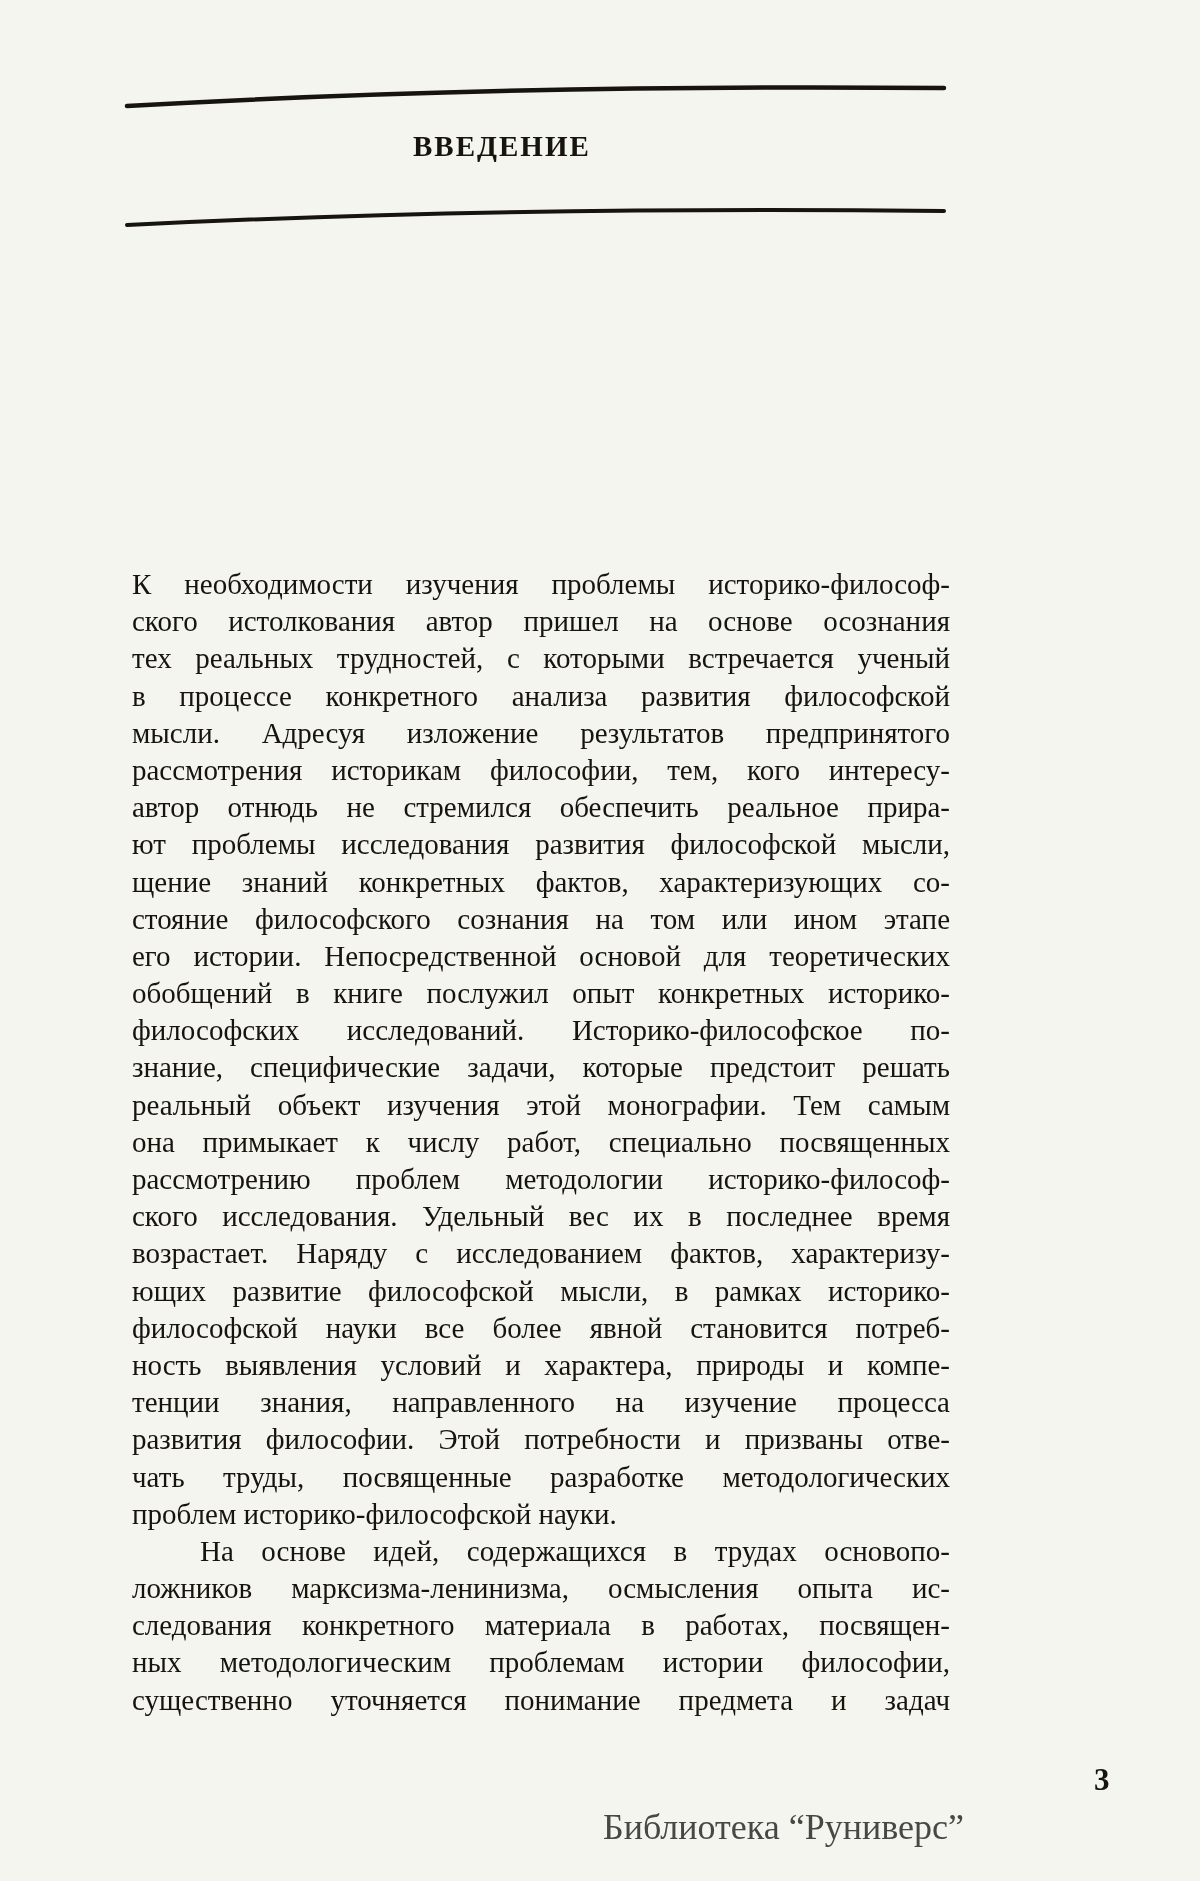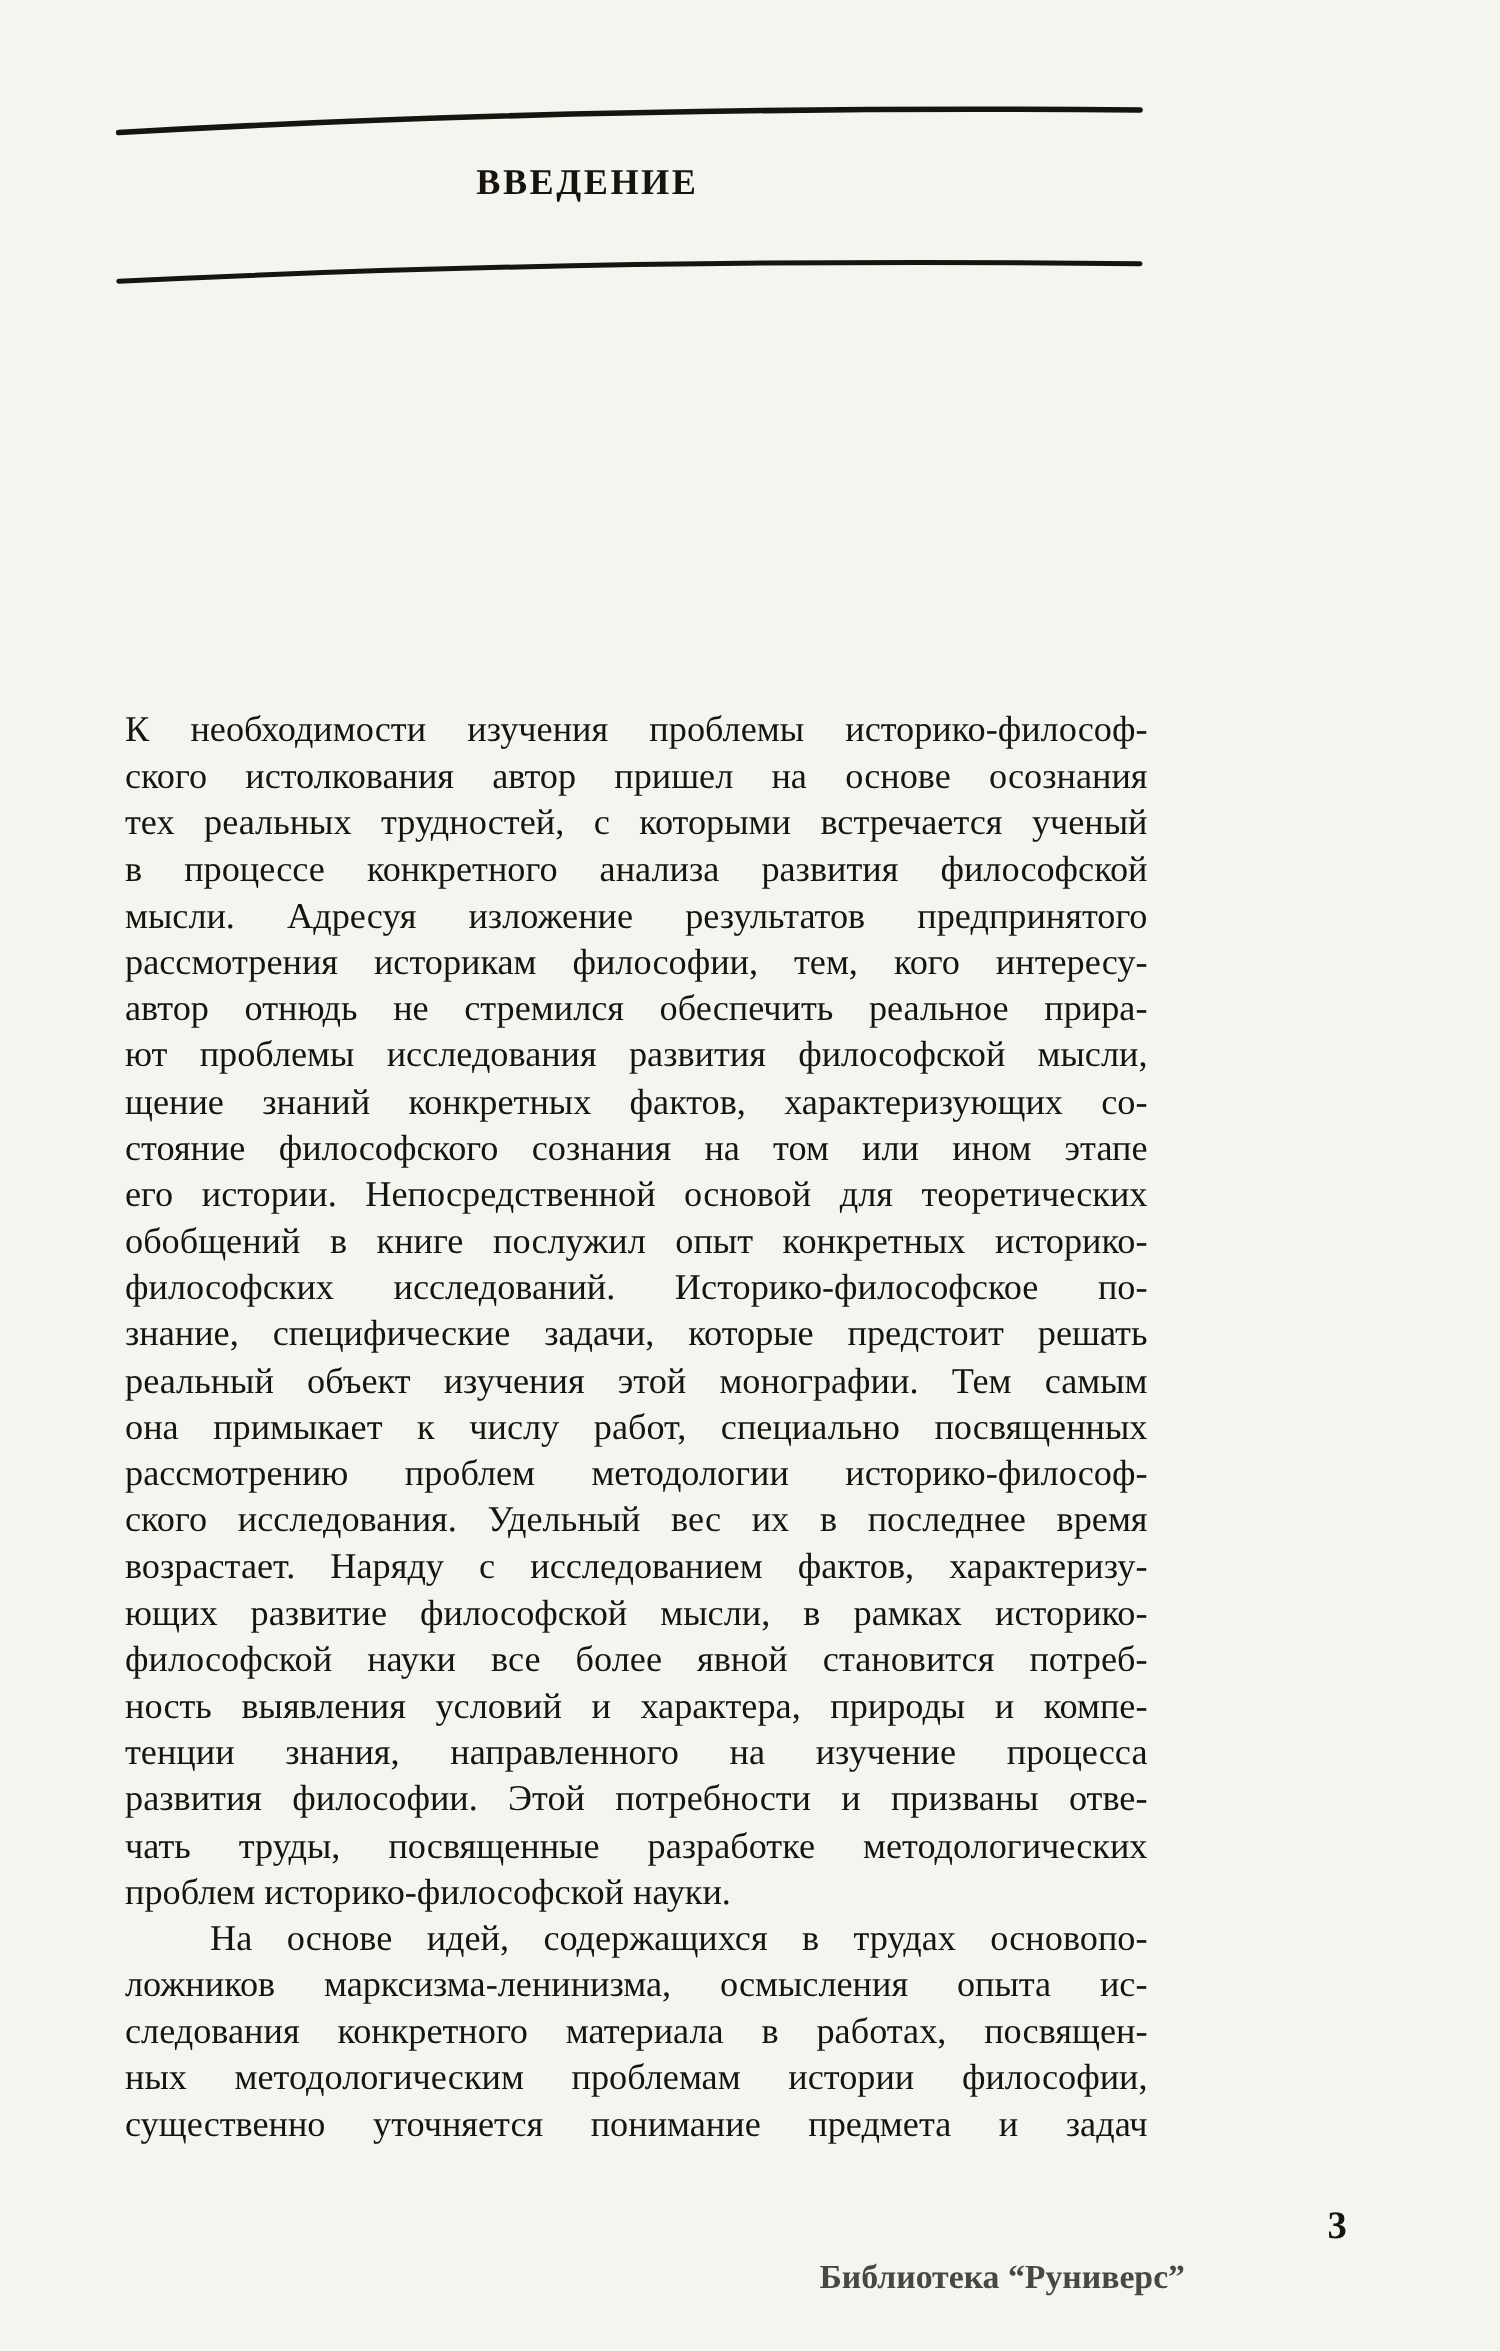--- a/index.html
+++ b/index.html
@@ -10,21 +10,21 @@
   html,body{margin:0;padding:0;}
   body{
     width:1200px;height:1881px;
     background:var(--paper);
     font-family:"Liberation Serif","DejaVu Serif",serif;
     color:var(--ink);
     overflow:hidden;
   }
   .page{
     position:relative;
-    width:1028px;height:1881px;
+    width:1028px;height:1881px;margin-left:32px;
   }
   .rules-svg{
     position:absolute;left:0;top:0;
   }
   .chapter-title{
     position:absolute;
     left:381px;top:130px;
     font-size:29px;
     font-weight:bold;
     letter-spacing:2px;
@@ -51,23 +51,23 @@
     text-indent:68px;
   }
   .page-number{
     position:absolute;
     left:1062px;top:1762px;
     font-size:31px;
     font-weight:bold;
   }
   .watermark{
     position:absolute;
-    right:80px;top:1806px;
-    font-size:27px;
-    font-weight:bold;
+    right:96px;top:1806px;
+    font-size:36px;
+    font-weight:normal;
     color:var(--wm);
     white-space:nowrap;
   }
 </style>
 </head>
 <body>
 
 <div class="page">
 
   <svg class="rules-svg" width="1010" height="250" viewBox="0 0 1010 250">

